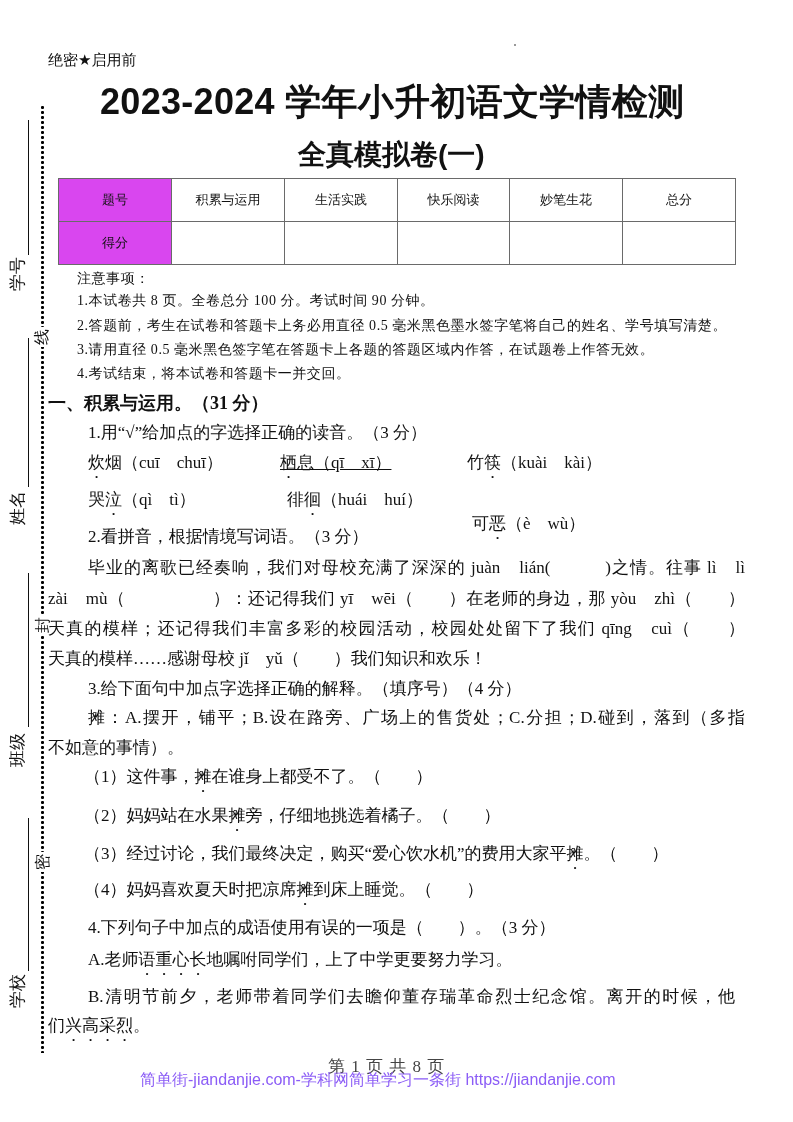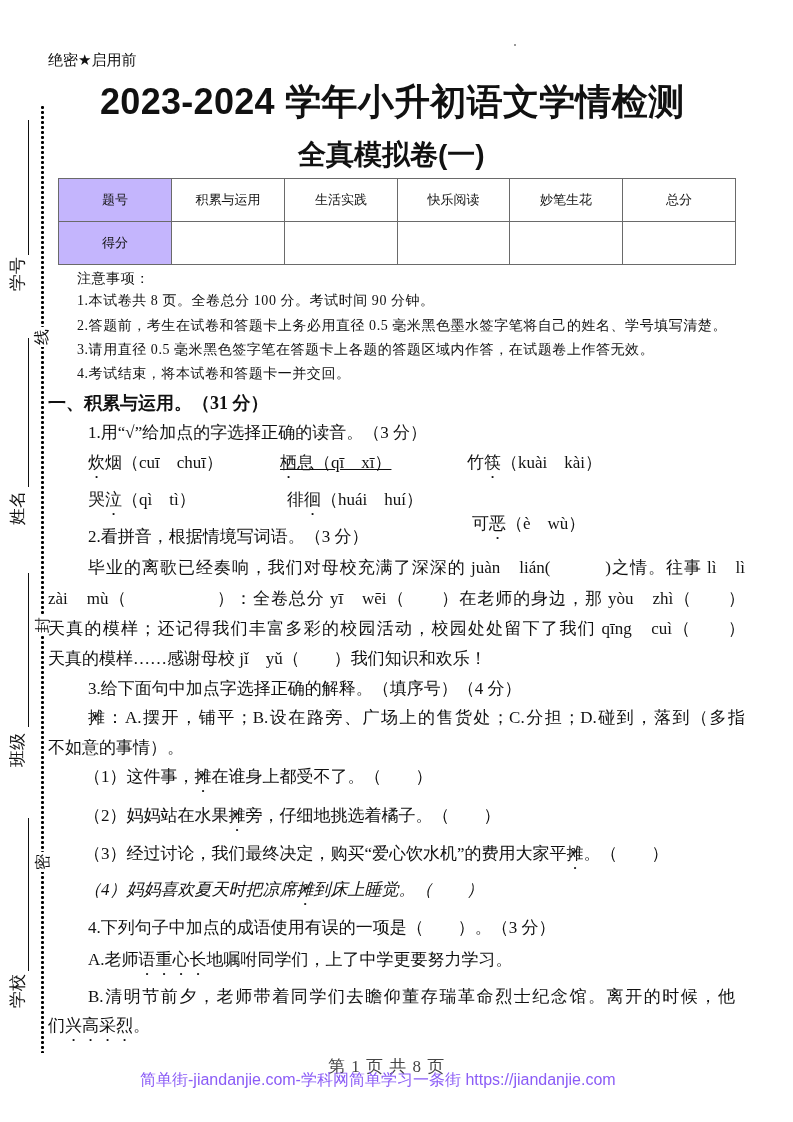--- a/index.html
+++ b/index.html
@@ -7,21 +7,21 @@
   .abs { position: absolute; white-space: nowrap; }
   .serif { font-family: "Liberation Serif", "DejaVu Serif", serif; }
   .sans { font-family: "Liberation Sans", "DejaVu Sans", sans-serif; }
 
   .secret { left: 48px; top: 50px; font-size: 15px; line-height: 20px; }
   .title { left: 100px; top: 81px; font-size: 36px; line-height: 42px; font-weight: bold; letter-spacing: 0.3px; }
   .subtitle { left: 298px; top: 138px; font-size: 28px; line-height: 34px; font-weight: bold; }
 
   .score-table { position: absolute; left: 58px; top: 178px; border-collapse: collapse; table-layout: fixed; }
   .score-table td { border: 1px solid #6a6a6a; height: 42px; text-align: center; font-size: 13px; padding: 0; }
-  .score-table td.head { background: #c4b5fd; }
+  .score-table td.head { background: #d946ef; }
 
   .notes { font-size: 14px; line-height: 18px; letter-spacing: 0.55px; left: 77px; }
 
   .section-title { left: 48px; top: 392px; font-size: 18px; line-height: 22px; font-weight: bold; }
 
   .line { font-size: 17px; line-height: 20px; }
   .just { text-align: justify; text-align-last: justify; white-space: normal; overflow: hidden; height: 20px; }
 
   .em {
     text-emphasis-style: filled dot;
@@ -124,38 +124,38 @@
 </div>
 <div class="abs line serif" style="left:287px;top:490px;">
   <span>徘</span><span class="em">徊</span><span>（huái　huí）</span>
 </div>
 <div class="abs line serif" style="left:472px;top:514px;">
   <span>可</span><span class="em">恶</span><span>（è　wù）</span>
 </div>
 
 <div class="abs line serif" style="left:88px;top:527px;text-align:center;">2.看拼音，根据情境写词语。（3 分）</div>
 <div class="abs line serif just" style="left:88px;top:558px;width:657px;">毕业的离歌已经奏响，我们对母校充满了深深的 juàn　lián(　　　)之情。往事 lì　lì</div>
-<div class="abs line serif just" style="left:48px;top:589px;width:697px;">zài　mù（　　　　　）：全卷总分 yī　wēi（　　）在老师的身边，那 yòu　zhì（　　）</div>
+<div class="abs line serif just" style="left:48px;top:589px;width:697px;">zài　mù（　　　　　）：还记得我们 yī　wēi（　　）在老师的身边，那 yòu　zhì（　　）</div>
 <div class="abs line serif just" style="left:48px;top:619px;width:697px;">天真的模样；还记得我们丰富多彩的校园活动，校园处处留下了我们 qīng　cuì（　　）</div>
 <div class="abs line serif" style="left:48px;top:649px;">天真的模样……感谢母校 jǐ　yǔ（　　）我们知识和欢乐！</div>
 
 <div class="abs line serif" style="left:88px;top:679px;">3.给下面句中加点字选择正确的解释。（填序号）（4 分）</div>
 <div class="abs line serif just" style="left:88px;top:708px;width:657px;">摊：A.摆开，铺平；B.设在路旁、广场上的售货处；C.分担；D.碰到，落到（多指</div>
 <div class="abs line serif" style="left:48px;top:738px;">不如意的事情）。</div>
 
 <div class="abs line serif" style="left:84px;top:767px;">
   <span>（1）这件事，</span><span class="em">摊</span><span>在谁身上都受不了。（　　）</span>
 </div>
 <div class="abs line serif" style="left:84px;top:806px;">
   <span>（2）妈妈站在水果</span><span class="em">摊</span><span>旁，仔细地挑选着橘子。（　　）</span>
 </div>
 <div class="abs line serif" style="left:84px;top:844px;">
   <span>（3）经过讨论，我们最终决定，购买“爱心饮水机”的费用大家平</span><span class="em">摊</span><span>。（　　）</span>
 </div>
-<div class="abs line serif" style="left:84px;top:880px;font-style:italic;">
+<div class="abs line serif" style="left:84px;top:880px;">
   <span>（4）妈妈喜欢夏天时把凉席</span><span class="em">摊</span><span>到床上睡觉。（　　）</span>
 </div>
 
 <div class="abs line serif" style="left:88px;top:918px;">4.下列句子中加点的成语使用有误的一项是（　　）。（3 分）</div>
 <div class="abs line serif" style="left:88px;top:950px;">
   <span>A.老师</span><span class="em">语重心长</span><span>地嘱咐同学们，上了中学更要努力学习。</span>
 </div>
 <div class="abs line serif just" style="left:88px;top:987px;width:647px;">B.清明节前夕，老师带着同学们去瞻仰董存瑞革命烈士纪念馆。离开的时候，他</div>
 <div class="abs line serif" style="left:48px;top:1016px;">
   <span>们</span><span class="em">兴高采烈</span><span>。</span>

